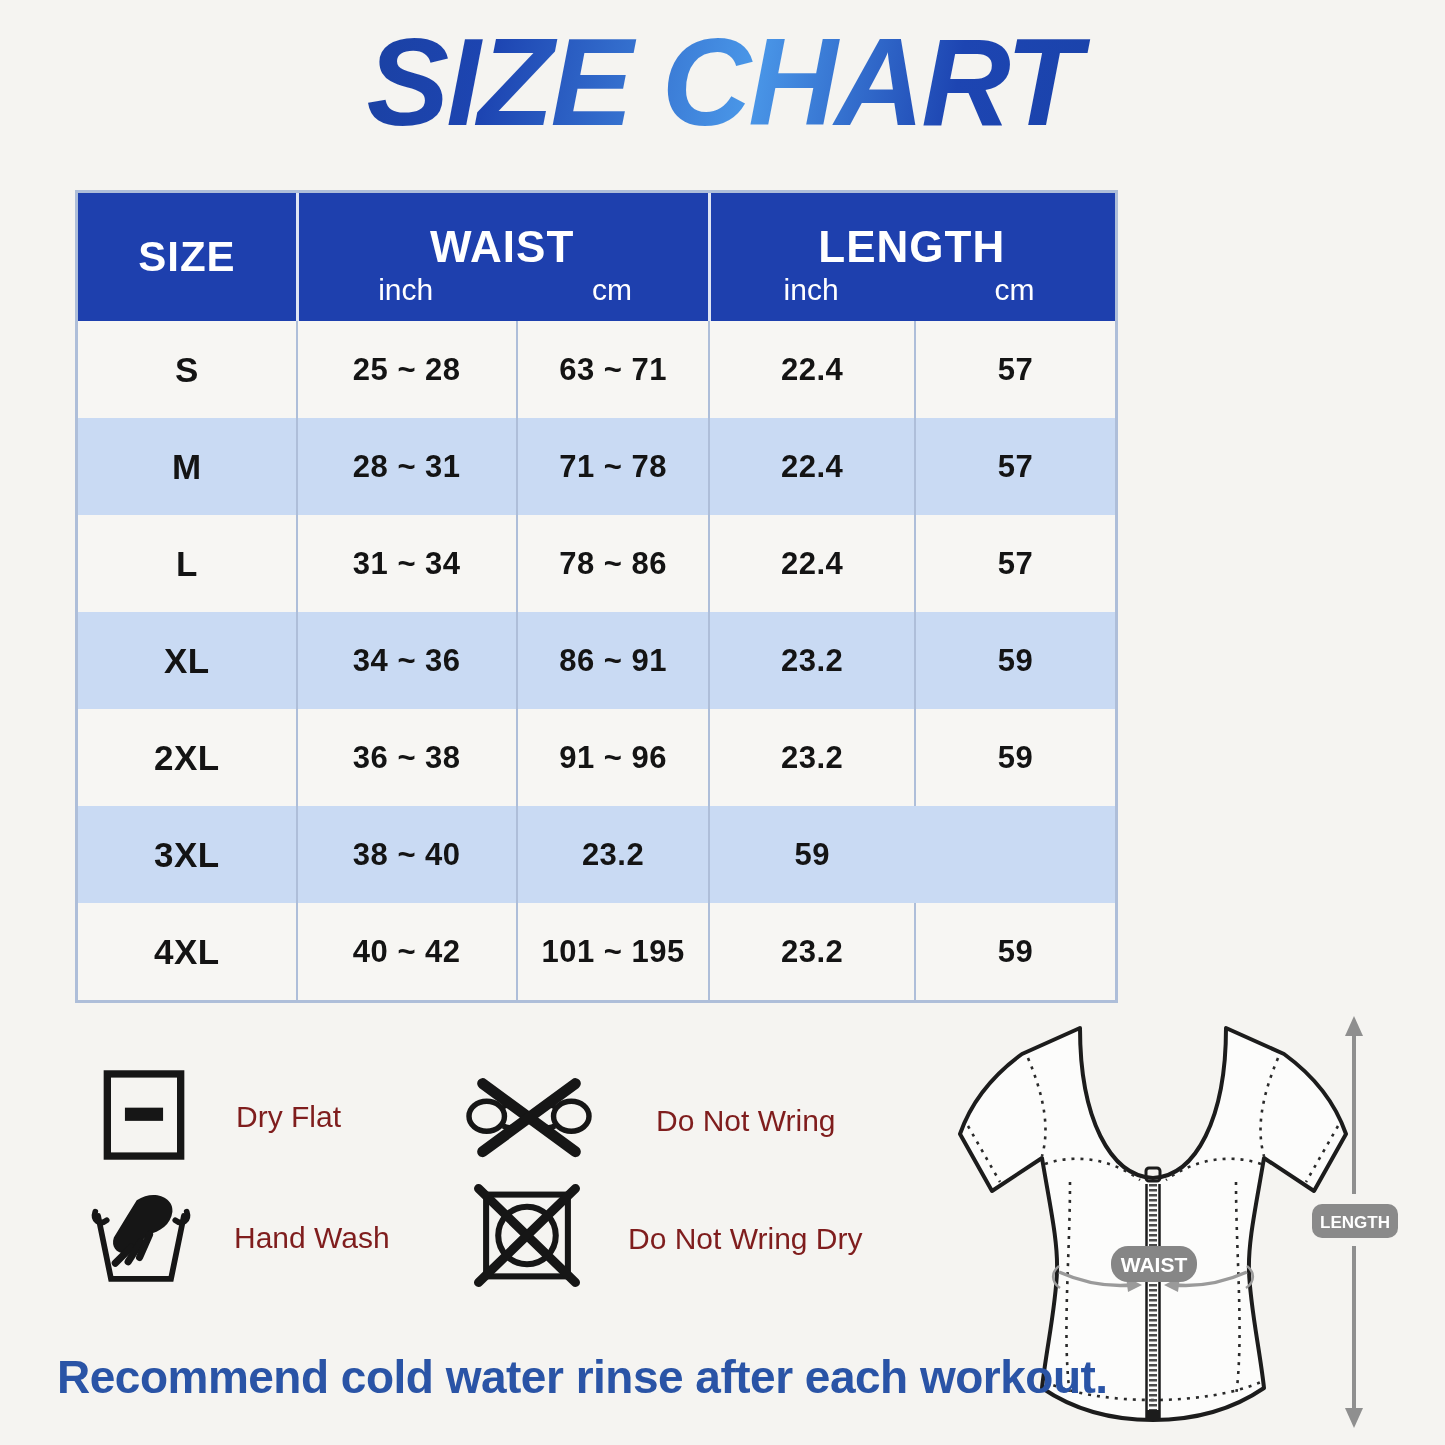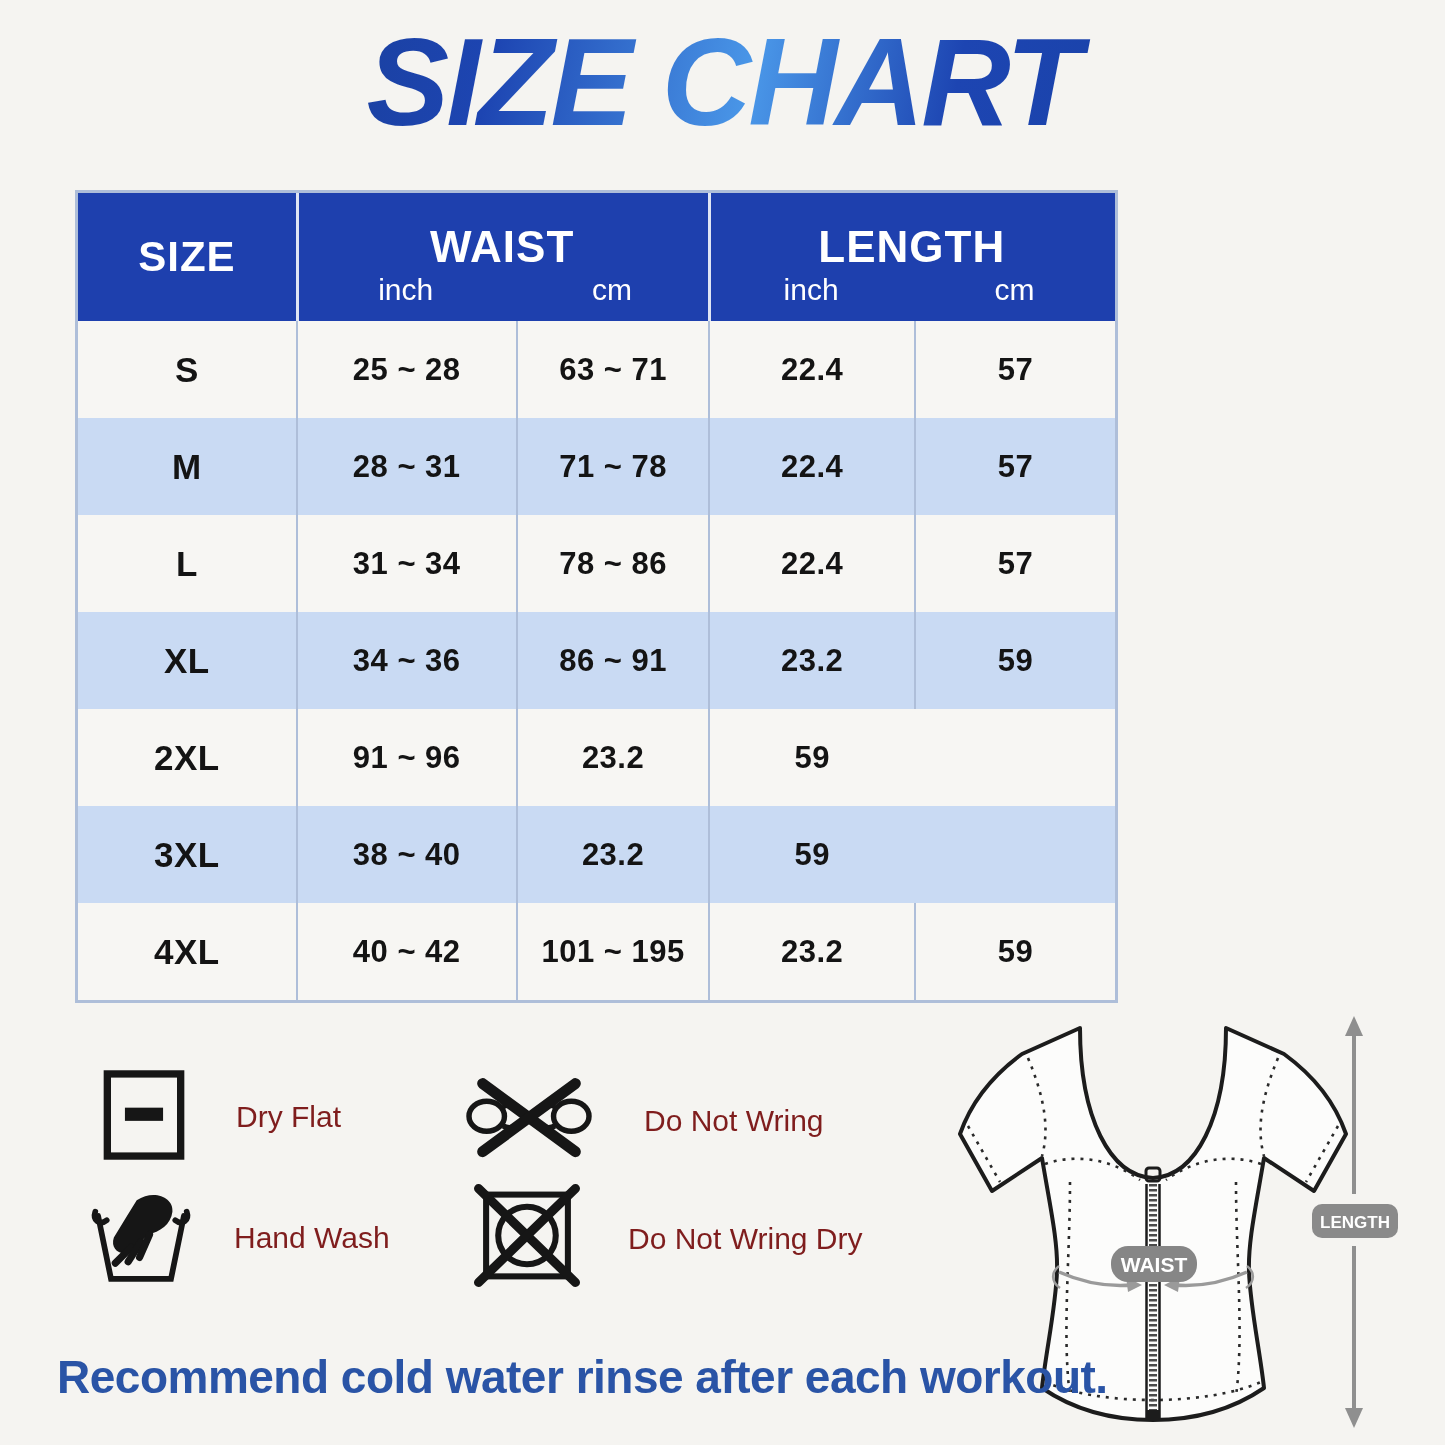--- a/index.html
+++ b/index.html
@@ -43,21 +43,21 @@
   .trow .c{display:flex;align-items:center;justify-content:center;
     font-size:31px;font-weight:bold;border-left:2px solid #aebed9;color:#141414;letter-spacing:0.5px;}
   .trow .c:first-child{border-left:none;font-size:35px;}
   .row-white{background:#f7f6f3;}
   .row-blue{background:#c9daf3;}
   
   .care-item{position:absolute;display:flex;align-items:center;}
   .care-item .label{font-size:30px;color:#7f1d1d;font-weight:400;}
   #care-dry-flat{left:100px;top:1068px;}
   #care-dry-flat .label{margin-left:48px;}
-  #care-do-not-wring{left:462px;top:1074px;}
+  #care-do-not-wring{left:462px;top:1074px;gap:12px;}
   #care-do-not-wring .label{margin-left:48px;}
   #care-hand-wash{left:88px;top:1186px;}
   #care-hand-wash .label{margin-left:40px;text-align:center;}
   #care-do-not-tumble-dry{left:472px;top:1184px;}
   #care-do-not-tumble-dry .label{margin-left:46px;}
   
   .garment{position:absolute;left:928px;top:1006px;width:478px;height:438px;}
   
   .note{
     position:absolute;left:57px;top:1350px;font-size:46px;font-weight:bold;
@@ -107,20 +107,21 @@
     </div>
     <div class="trow row-blue">
       <div class="c">XL</div>
       <div class="c">34 ~ 36</div>
       <div class="c">86 ~ 91</div>
       <div class="c">23.2</div>
       <div class="c">59</div>
     </div>
     <div class="trow row-white">
       <div class="c">2XL</div>
+      <div class="c">36 ~ 38</div>
       <div class="c">91 ~ 96</div>
       <div class="c">23.2</div>
       <div class="c">59</div>
     </div>
     <div class="trow row-blue">
       <div class="c">3XL</div>
       <div class="c">38 ~ 40</div>
       <div class="c">23.2</div>
       <div class="c">59</div>
     </div>

